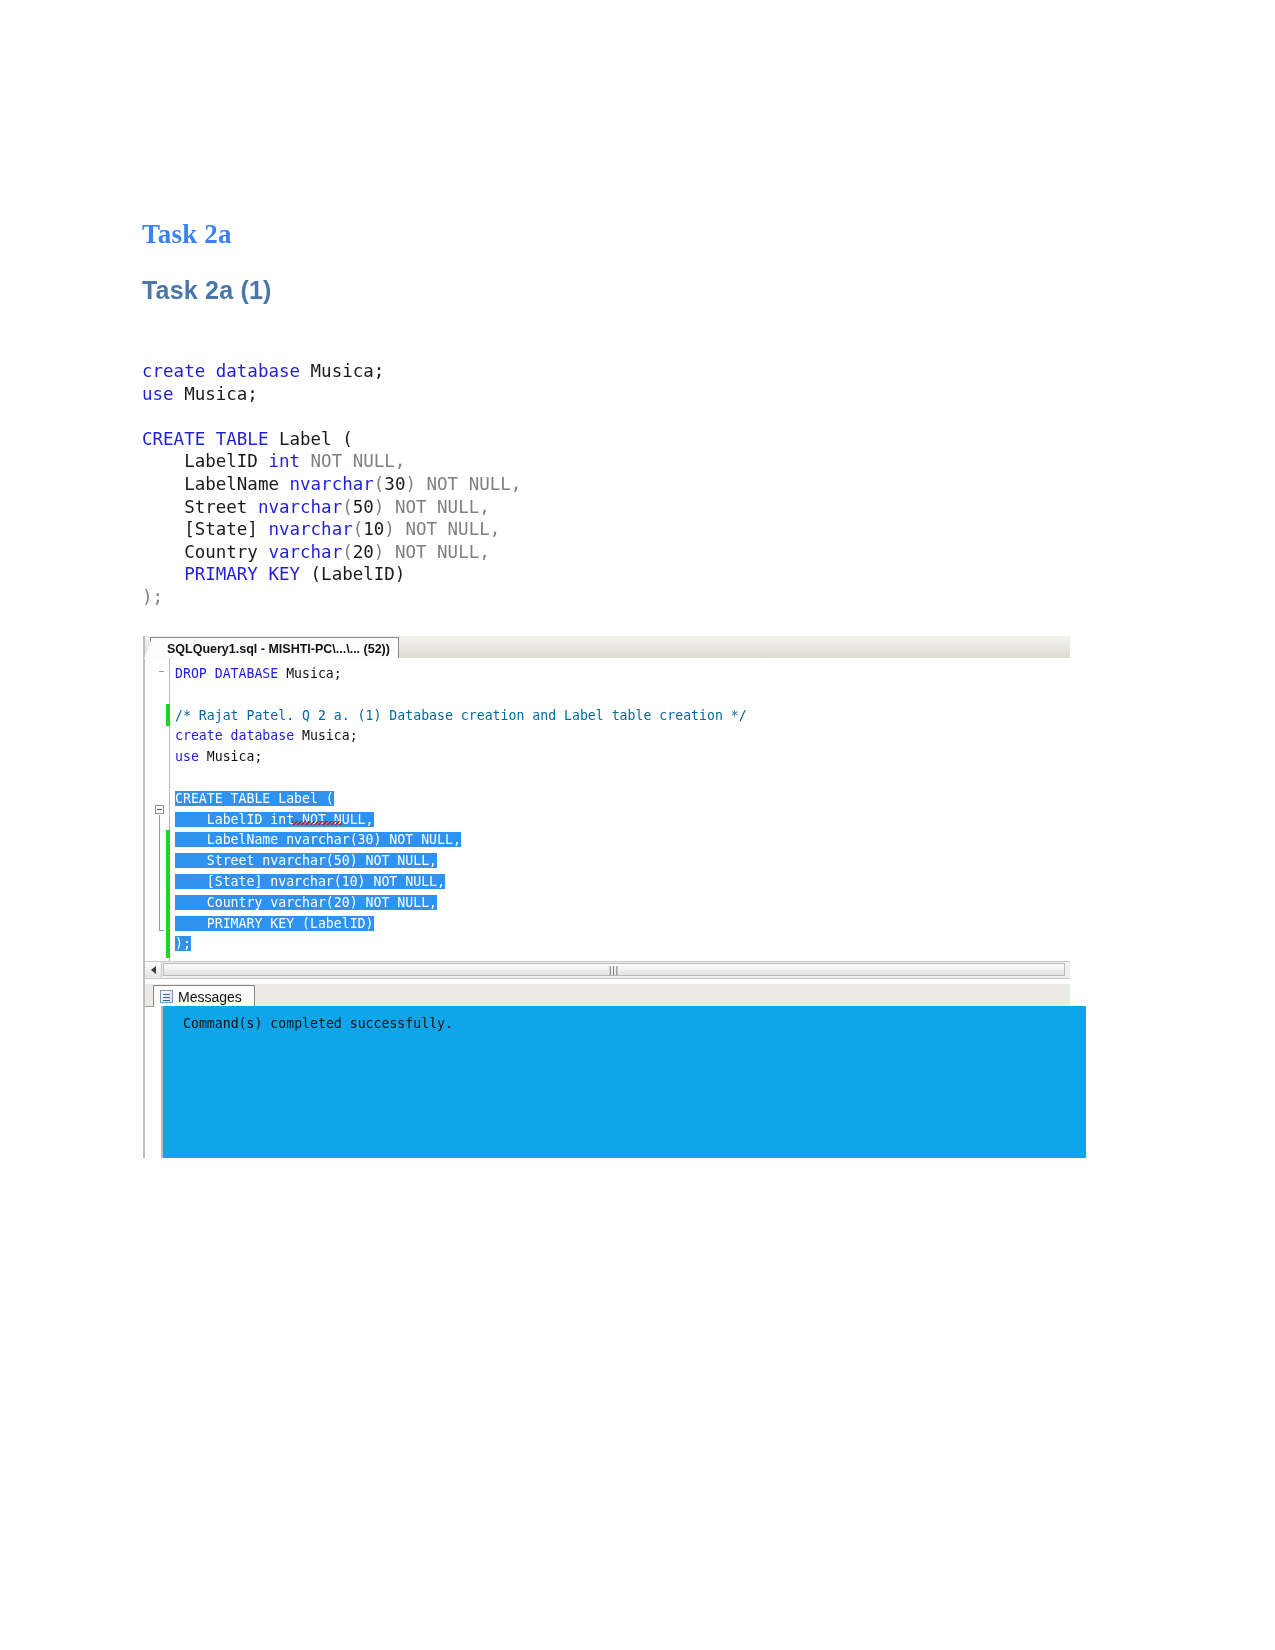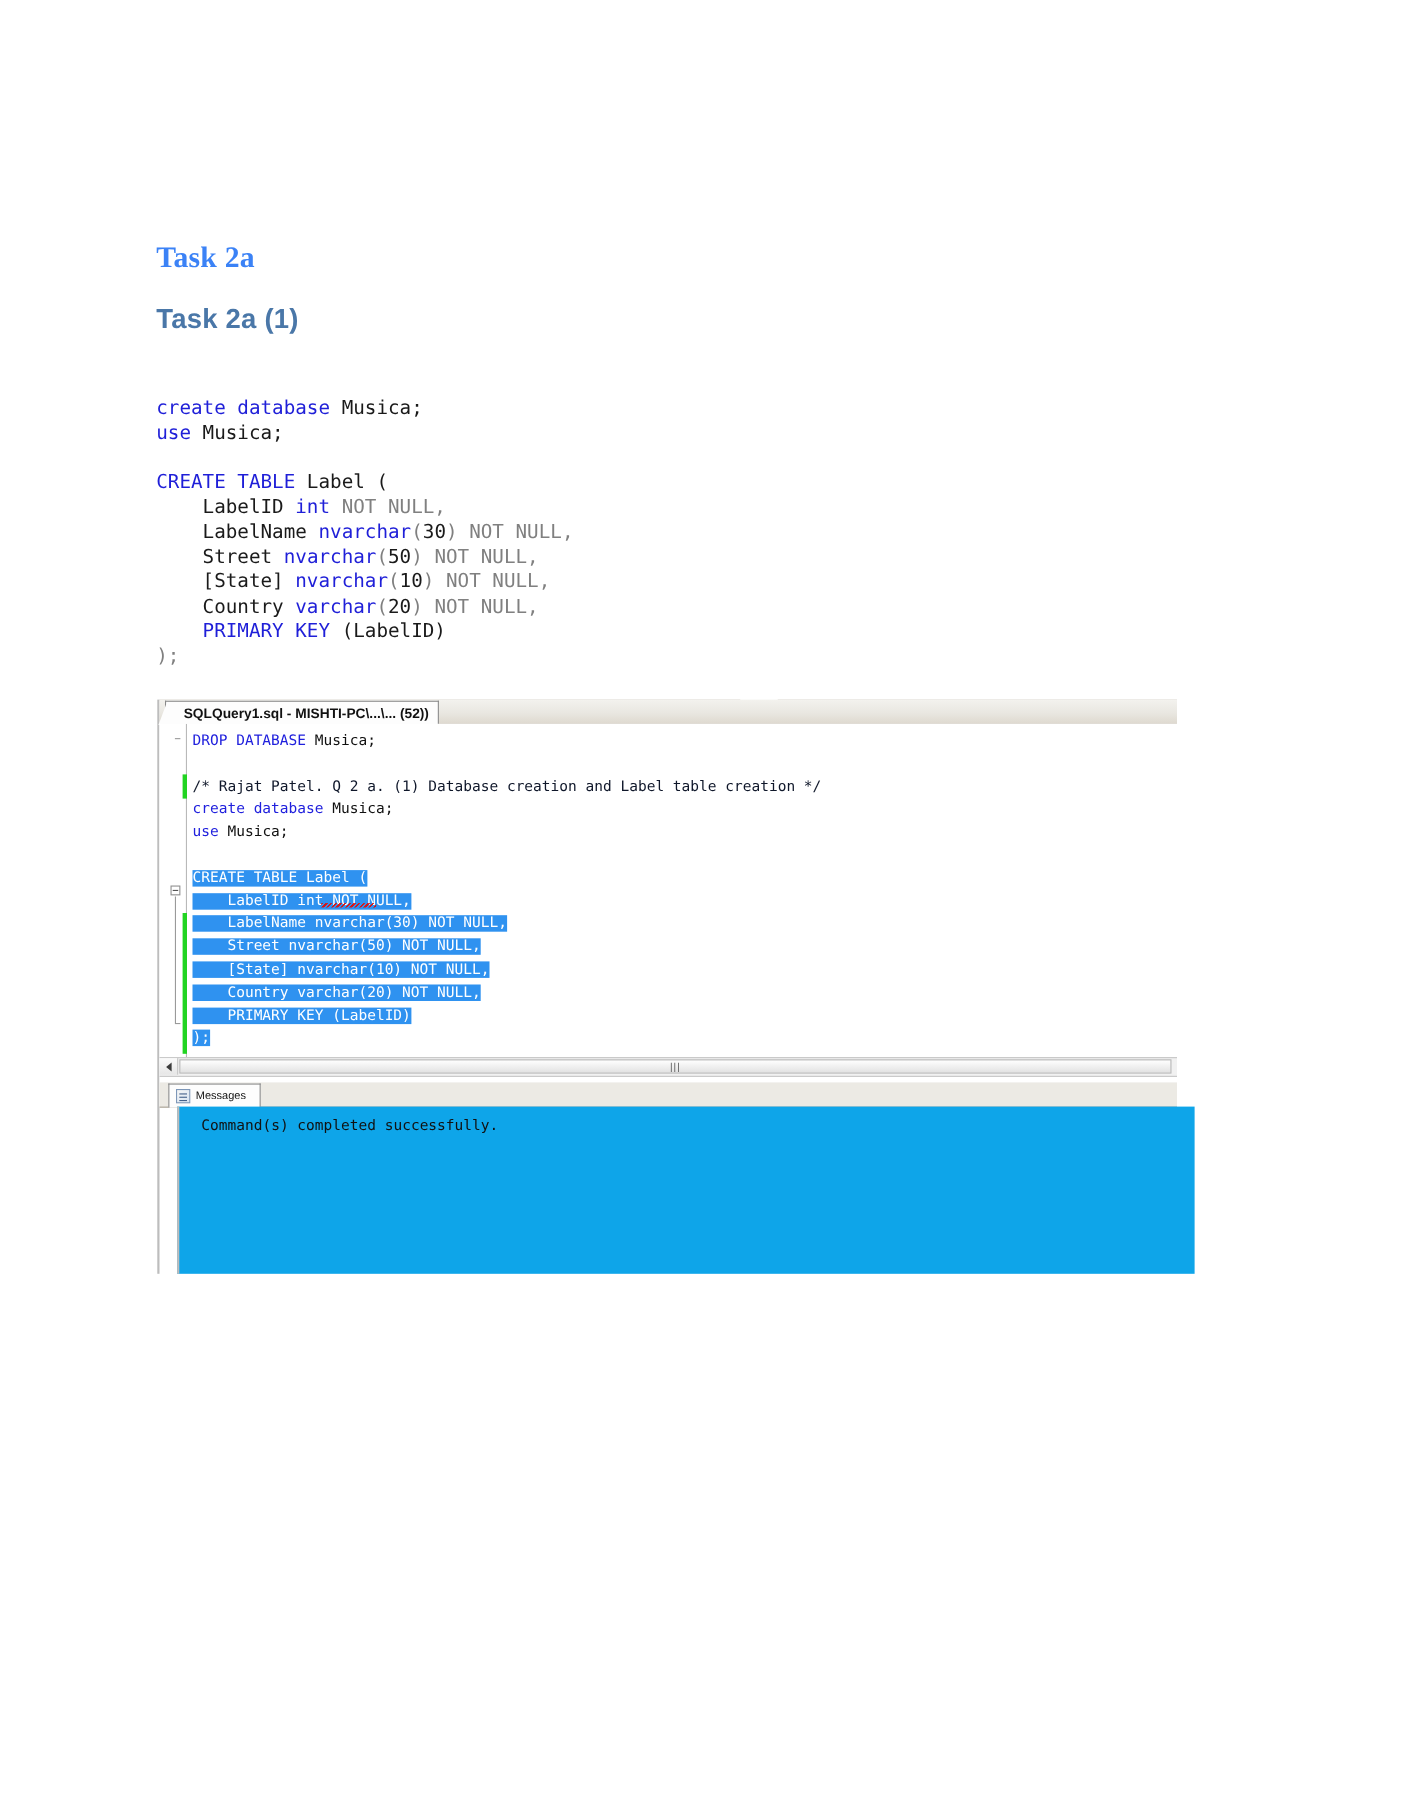--- a/index.html
+++ b/index.html
@@ -170,21 +170,21 @@
   .code {
     position: absolute;
     left: 30px; top: 6px;
     font-family: "DejaVu Sans Mono", monospace;
     font-size: 13.2px;
     line-height: 20.8px;
     color: #111111;
     white-space: pre;
   }
   .code .kw   { color: #2020dd; }
-  .code .cm   { color: #0f172a; }
+  .code .cm   { color: #0369a1; }
   .code .sel  { background: #2f92f0; color: #ffffff; }
   .code .blank{ display: block; height: 20.8px; }
   .squiggle {
     position: absolute;
     height: 4px;
     background-image: repeating-linear-gradient(135deg, #d11 0 1.5px, transparent 1.5px 3px);
     opacity: .95;
   }
 
   
@@ -243,21 +243,21 @@
     left: 8px; top: 1px;
     height: 21px;
     padding: 0 12px 0 6px;
     background: #fdfdfd;
     border: 1px solid #8a8a8a;
     border-bottom: none;
     display: flex;
     align-items: center;
     gap: 5px;
     font-family: "Liberation Sans", sans-serif;
-    font-size: 10px;
+    font-size: 14px;
     color: #111;
   }
   .msg-icon {
     width: 13px; height: 13px;
     background: linear-gradient(to bottom right, #f6f6f6 0%, #d8e4f2 100%);
     border: 1px solid #7d97b8;
     position: relative;
     box-sizing: border-box;
   }
   .msg-icon:after {

